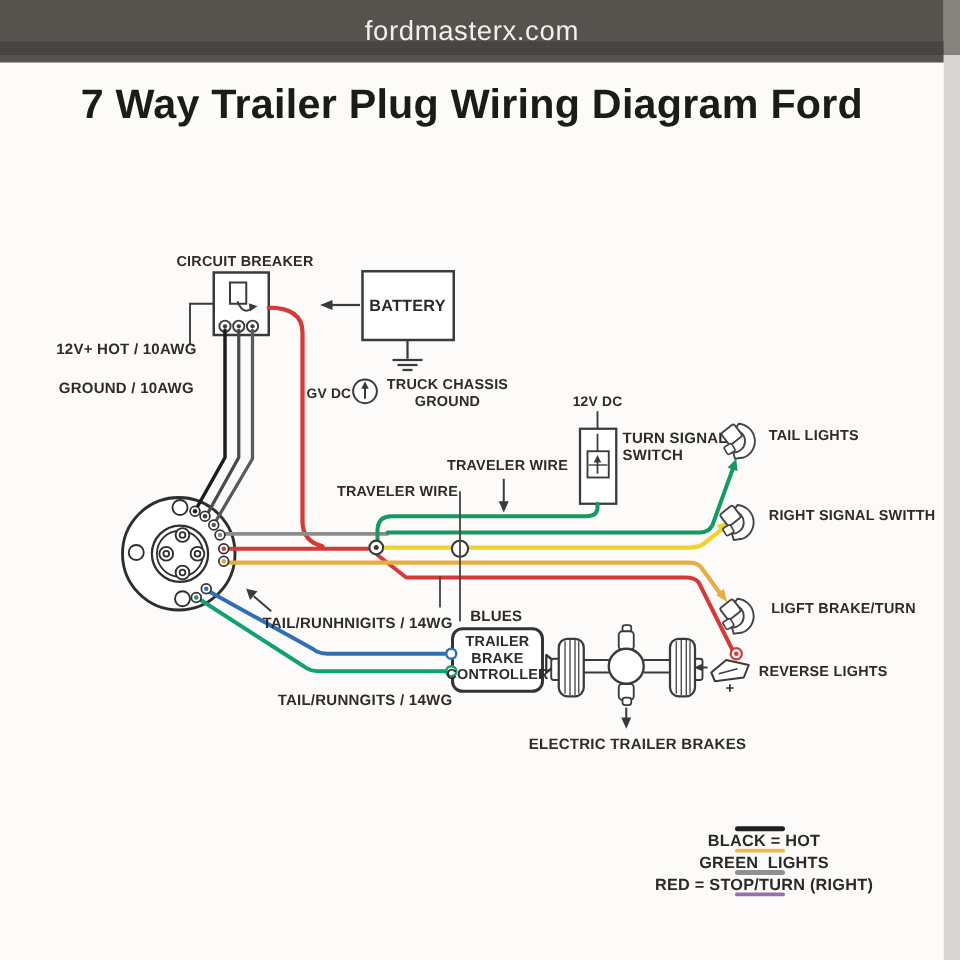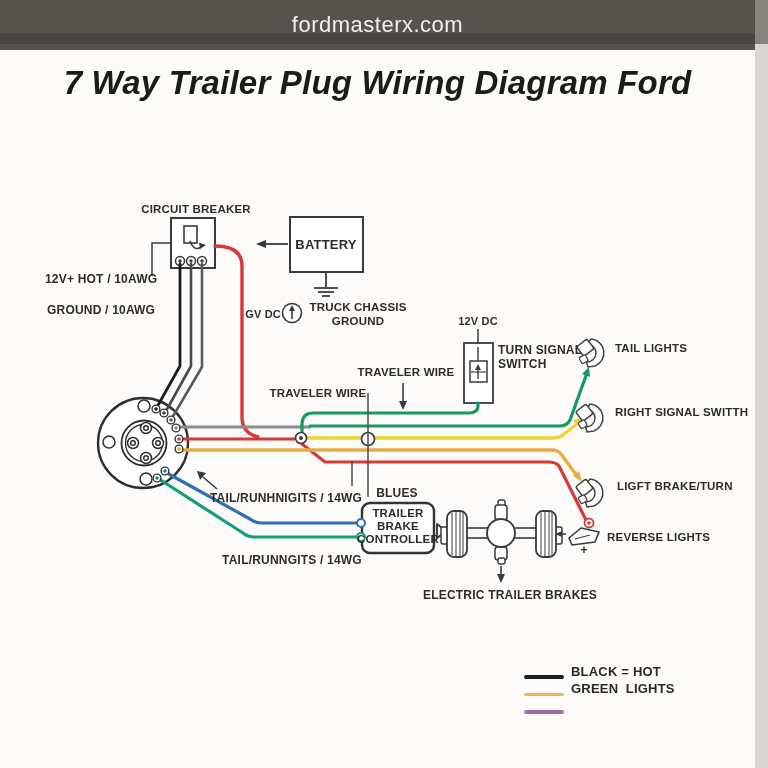--- a/index.html
+++ b/index.html
@@ -8,26 +8,26 @@
     background:#fcfbf9;font-family:"Liberation Sans",sans-serif;
   }
   .abs{position:absolute;}
   #header-bar{left:0;top:0;width:755px;height:50px;background:#56524e;
     display:flex;align-items:center;justify-content:center;}
   #header-bar .site{color:#f3f0ec;font-size:22px;letter-spacing:.5px;}
   #header-strip{left:0;top:33px;width:755px;height:11px;background:#474441;}
   #gutter-top{left:755px;top:0;width:13px;height:44px;background:#86837f;}
   #gutter-side{left:755px;top:44px;width:13px;height:724px;background:#d8d6d2;}
   #page-title{left:0;top:60px;width:755px;height:46px;line-height:46px;text-align:center;
-    font-size:33px;font-weight:bold;color:#1b1b19;letter-spacing:.2px;font-style:italic;}
+    font-size:33px;font-weight:bold;color:#1b1b19;letter-spacing:.2px;}
   #diagram{left:0;top:0;}
   svg text{font-family:"Liberation Sans",sans-serif;font-weight:bold;fill:#2e2c29;letter-spacing:.2px;}
   .t11{font-size:11px;} .t115{font-size:11.5px;} .t12{font-size:12px;} .t13{font-size:13px;}
   #legend{left:524px;top:661px;}
-  .legend-row{display:flex;align-items:flex-end;height:17.6px;}
+  .legend-row{display:flex;align-items:center;height:17.6px;flex-direction:column;}
   .legend-swatch{width:40px;height:3.5px;border-radius:2px;margin-right:7px;flex:0 0 auto;}
   .legend-label{font-size:13px;font-weight:bold;color:#2a2927;white-space:pre;letter-spacing:.2px;}
 </style>
 </head>
 <body>
 
 <div class="abs" id="header-bar">
   <span class="site">fordmasterx.com</span>
 </div>
 <div class="abs" id="header-strip"></div>
@@ -241,15 +241,19 @@
 <div class="abs" id="legend">
   <div class="legend-row">
     <div class="legend-swatch" style="background: rgb(31, 31, 31);"></div>
     <div class="legend-label">BLACK = HOT</div>
   </div>
   <div class="legend-row">
     <div class="legend-swatch" style="background: rgb(233, 185, 77);"></div>
     <div class="legend-label">GREEN  LIGHTS</div>
   </div>
   <div class="legend-row">
+    <div class="legend-swatch" style="background: rgb(144, 144, 144);"></div>
+    <div class="legend-label">RED = STOP/TURN (RIGHT)</div>
+  </div>
+  <div class="legend-row">
     <div class="legend-swatch" style="background: rgb(154, 111, 168);"></div>
   </div>
 </div>
 
 </body></html>

